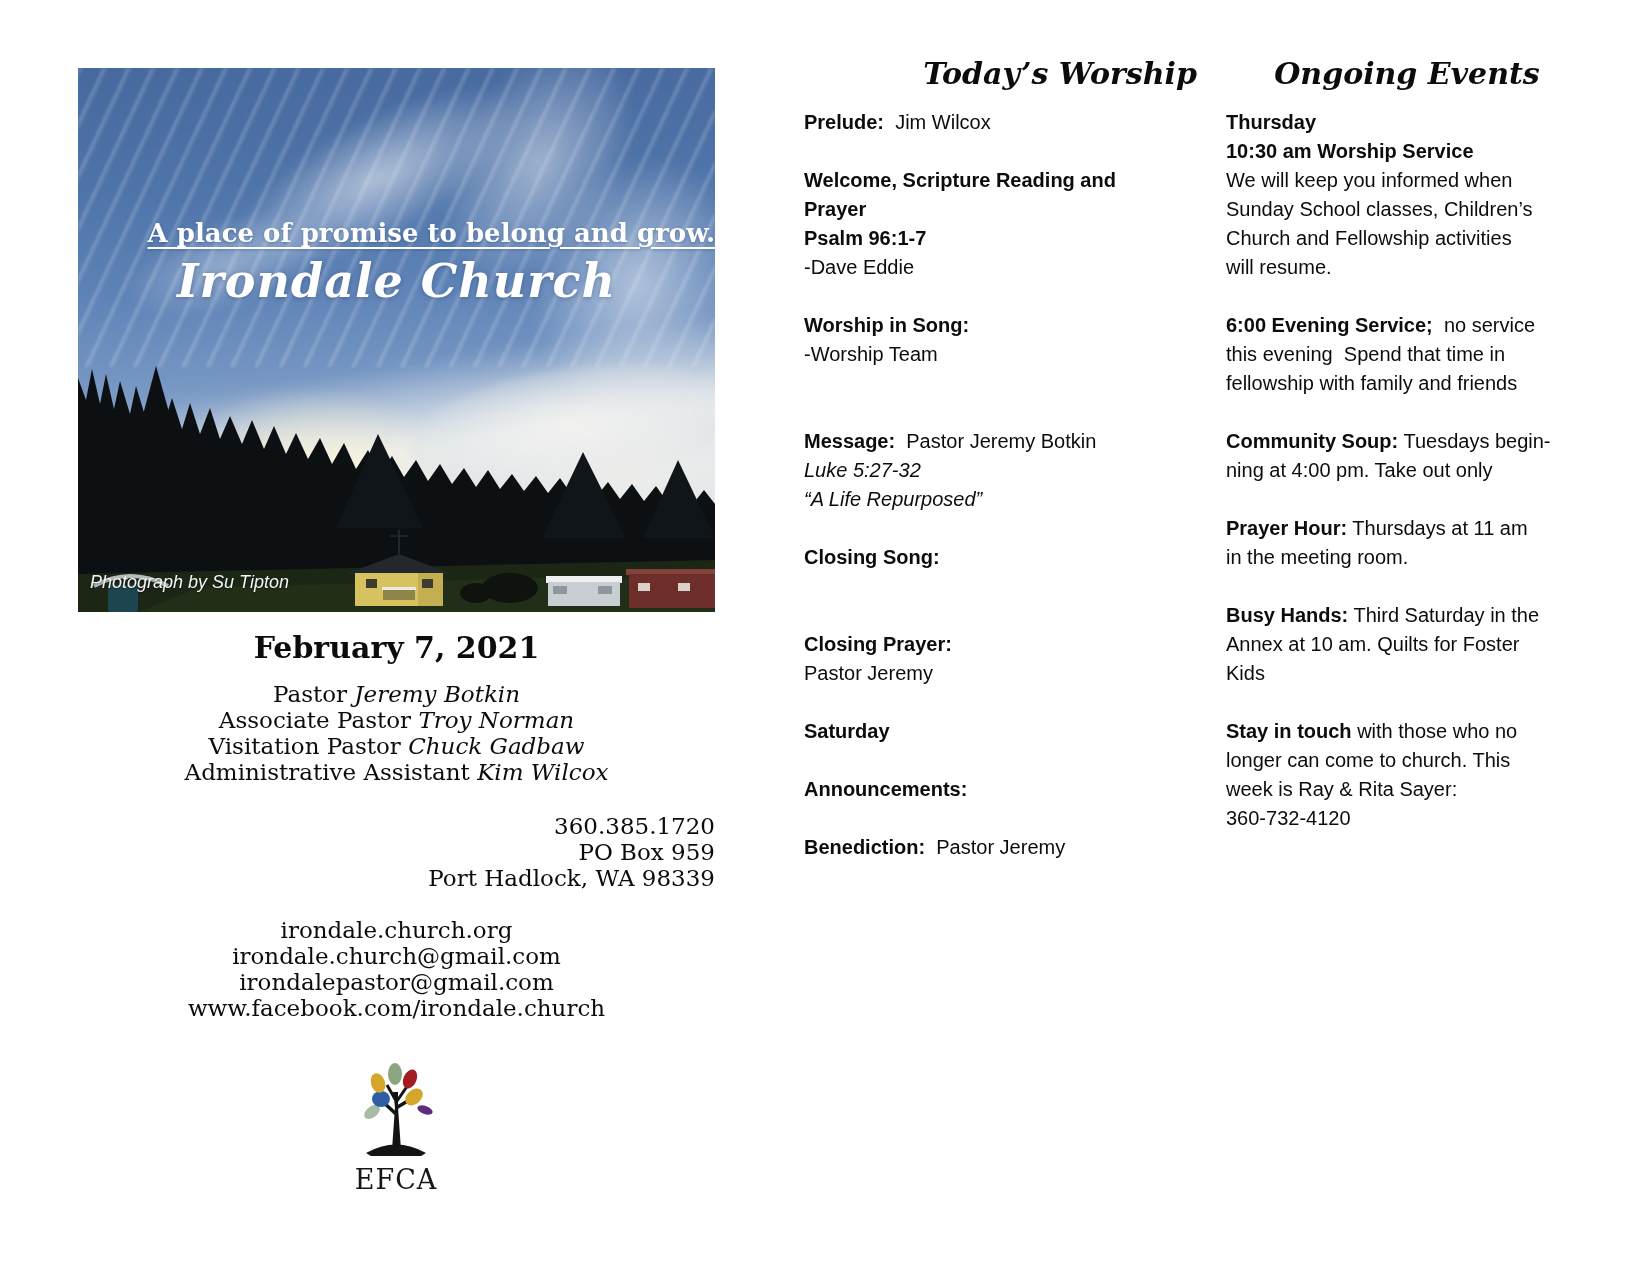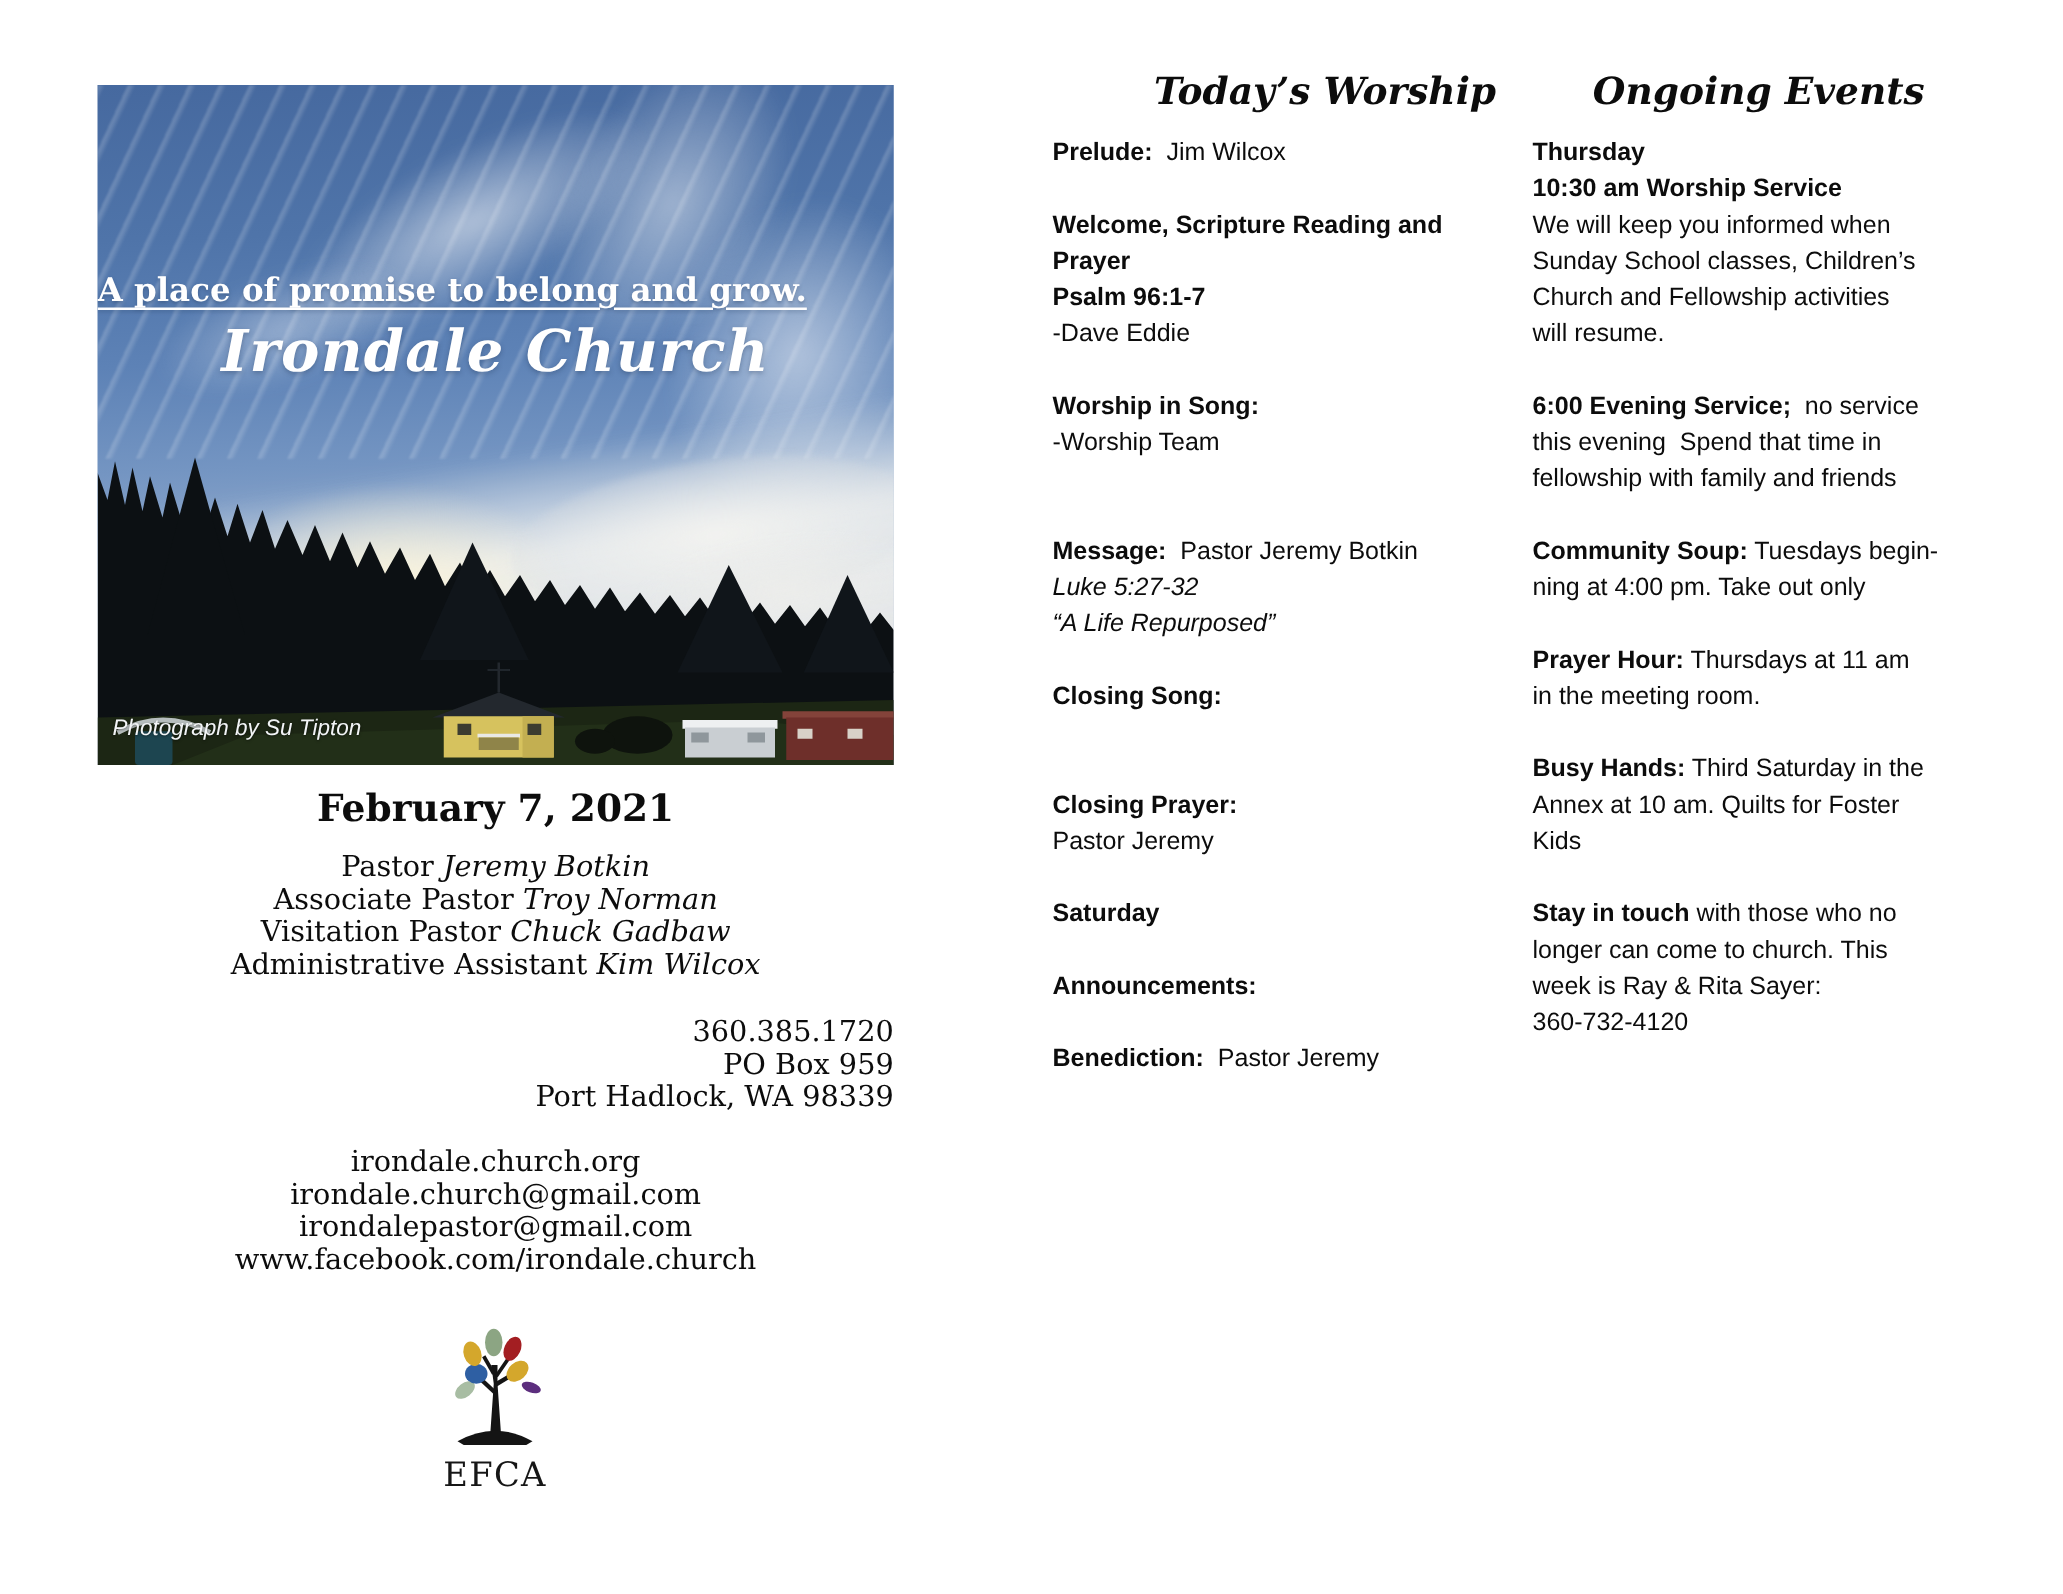--- a/index.html
+++ b/index.html
@@ -28,21 +28,21 @@
         background:linear-gradient(to bottom, rgba(255,255,255,0) 0%, rgba(247,247,244,.85) 35%, rgba(226,228,229,.95) 100%); }
   .glow { position:absolute; left:90px; top:320px; width:290px; height:175px; filter:blur(4px);
         background:radial-gradient(ellipse at 50% 50%, rgba(252,244,216,.95), rgba(252,244,216,0) 72%); }
   .dap1 { left:330px; top:300px; width:330px; height:120px; transform:rotate(-8deg); filter:blur(3px);
         background:radial-gradient(ellipse at 50% 50%, rgba(243,243,240,.9), rgba(210,216,222,.25) 75%, rgba(210,216,222,0)); }
   .dap2 { left:430px; top:360px; width:240px; height:90px; transform:rotate(-6deg); filter:blur(3px);
         background:radial-gradient(ellipse at 50% 50%, rgba(238,238,235,.85), rgba(238,238,235,0) 75%); }
   .photo svg.scene { position:absolute; left:0; top:0; }
 
   .tagline {
-    position:absolute; left:0; top:150px; width:100%; text-align:left;
+    position:absolute; left:0; top:150px; width:100%; text-align:right;
     font-family:"DejaVu Serif","Liberation Serif",serif; font-weight:bold; font-size:26px; color:#ffffff;
     text-decoration:underline; text-underline-offset:5px; text-decoration-thickness:2px;
     text-shadow:0 1px 3px rgba(30,50,80,.35);
   }
   .church-name {
     position:absolute; left:0; top:186px; width:100%; text-align:center;
     font-family:"DejaVu Serif","Liberation Serif",serif; font-weight:bold; font-style:italic;
     font-size:46px; letter-spacing:1px; color:#ffffff; text-shadow:0 1px 4px rgba(30,50,80,.35);
   }
   .credit {
@@ -60,21 +60,21 @@
   .web { top:917px; font-size:23px; line-height:26px; }
   .efca { position:absolute; left:351px; top:1052px; width:90px; text-align:center; }
   .efca .efca-label { font-family:"DejaVu Serif","Liberation Serif",serif; font-size:27px; color:#161616; letter-spacing:1px; margin-top:-2px; }
 
   
   .col-title { position:absolute; top:56px; text-align:center;
     font-family:"DejaVu Serif","Liberation Serif",serif; font-weight:bold; font-style:italic; font-size:30px; }
   .worship-title { left:886px; width:348px; }
   .events-title  { left:1229px; width:356px; }
   .col-body { position:absolute; top:108px; font-size:20px; line-height:29px; }
-  .worship-body { left:842px; width:348px; }
+  .worship-body { left:804px; width:348px; }
   .events-body  { left:1226px; width:360px; }
   .line { white-space:pre; height:29px; }
   .line .b { font-weight:bold; }
   .line .i { font-style:italic; }
 </style>
 </head>
 <body>
 
 <div class="page">
 

